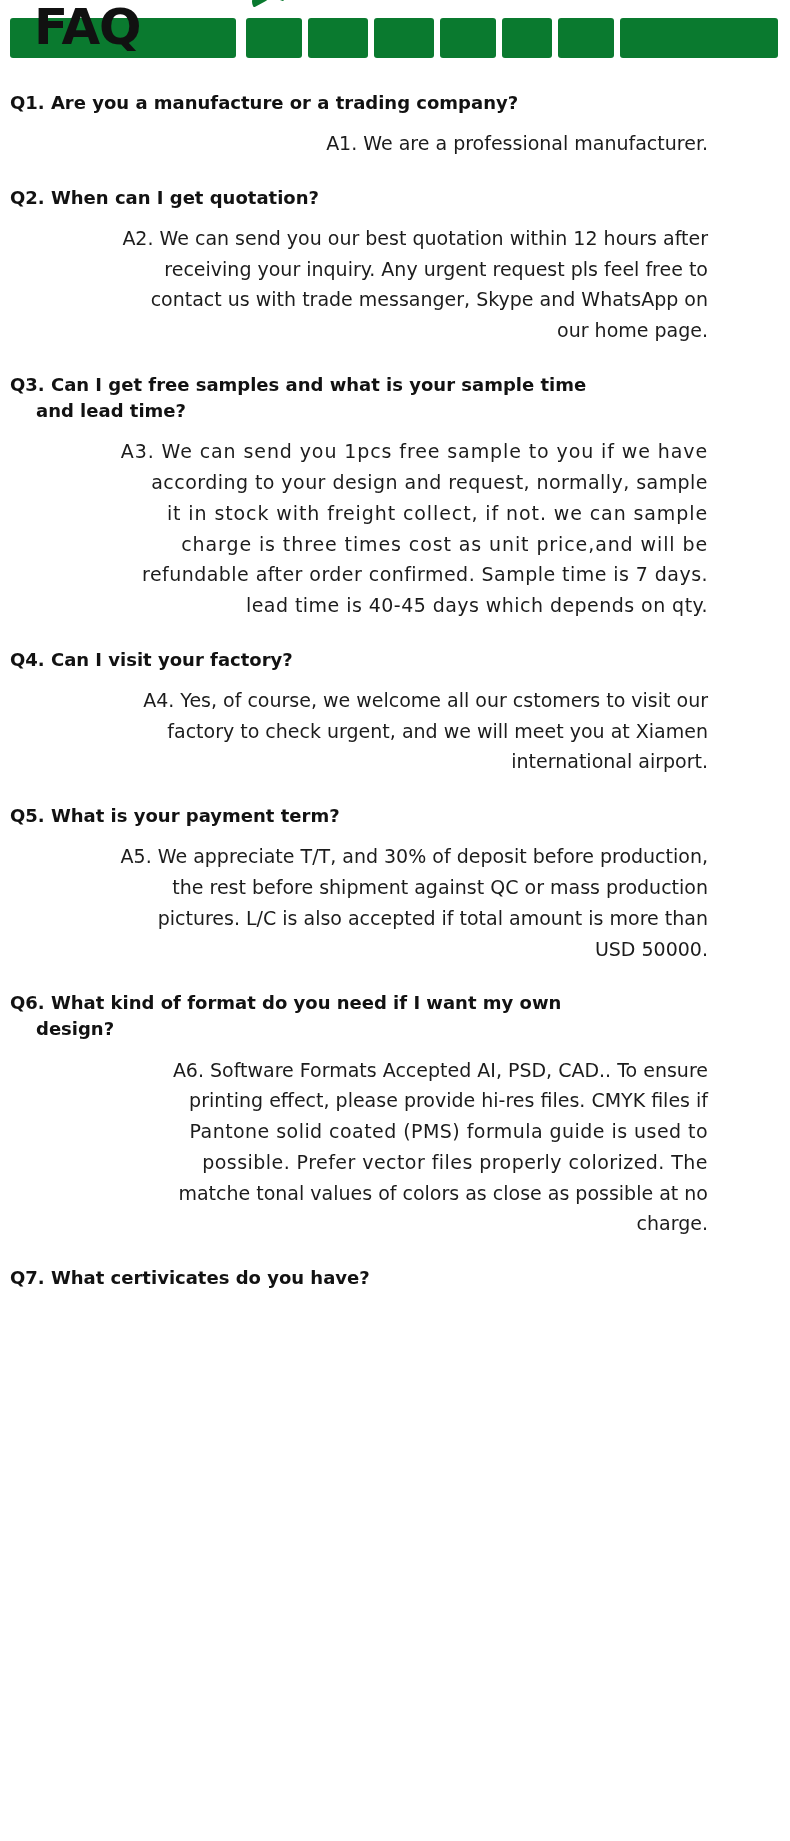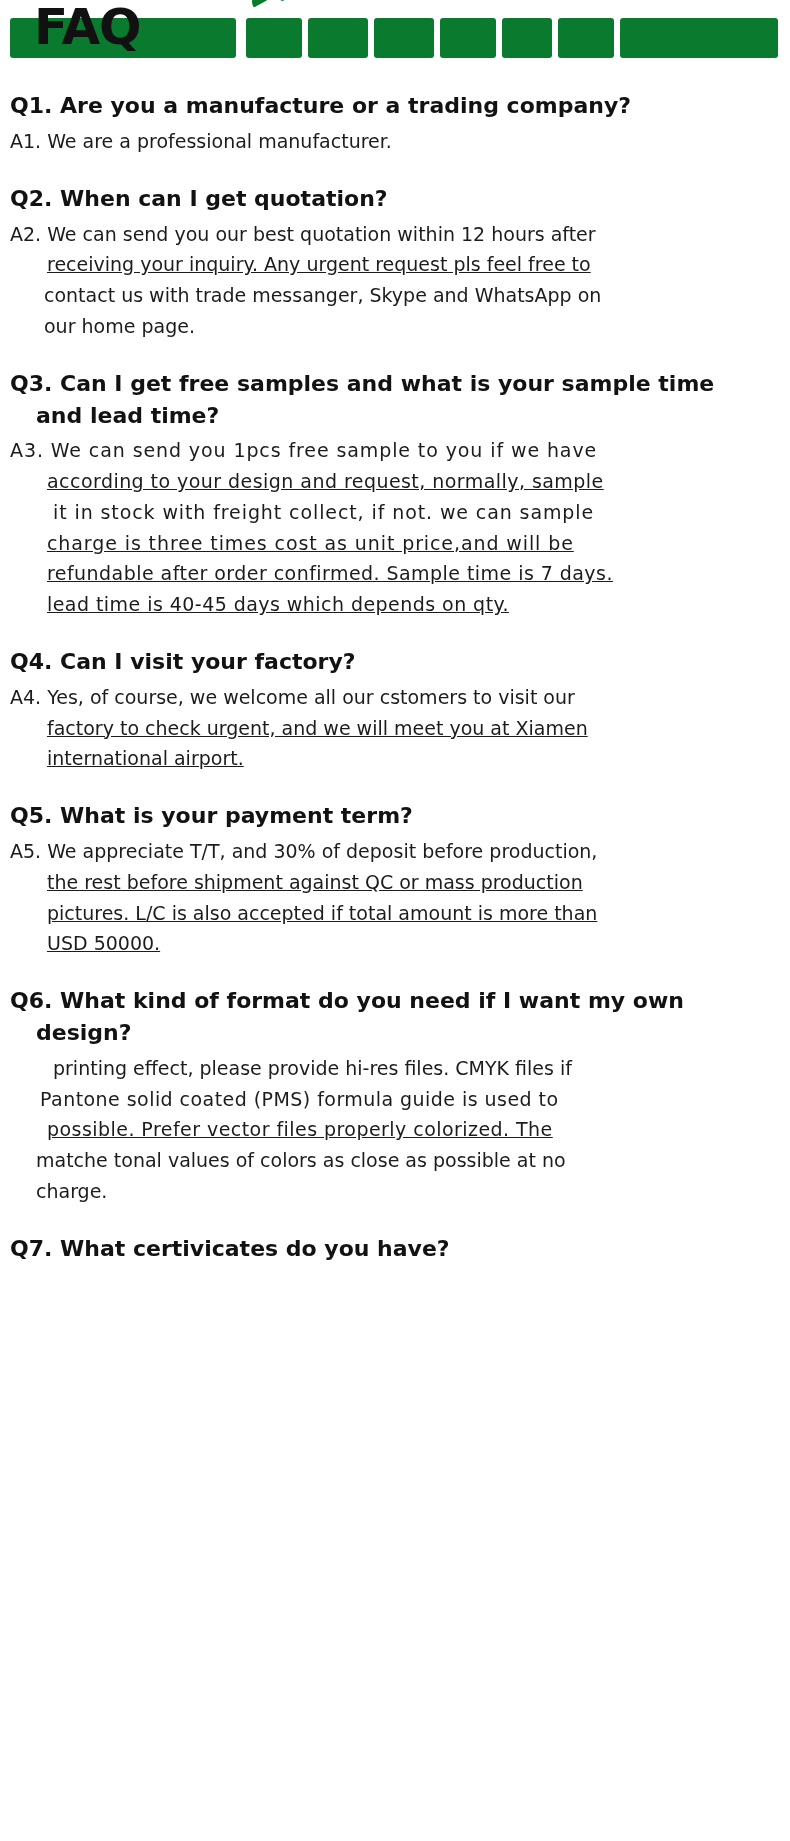--- a/index.html
+++ b/index.html
@@ -82,42 +82,43 @@
   }
 
   
   .content {
     padding: 18px 12px 20px 10px;
   }
   .qa {
     margin-bottom: 26px;
   }
   .q {
-    font-size: 22px;
+    font-size: 18px;
     font-weight: bold;
     color: #121212;
     line-height: 1.45;
     margin: 0 0 4px 0;
     padding-left: 0;
   }
   .q .qhang {
     display: block;
     padding-left: 26px;
   }
   .a {
     font-size: 19px;
     color: #1c1c1c;
     line-height: 1.62;
-    margin: 0;
+    margin: 12px;
     text-indent: 0;
+    text-align: right;
   }
   .a .aline {
     display: block;
   }
-  .a .aline.ind1 { padding-left: 37px; text-decoration: underline; }
+  .a .aline.ind1 { padding-left: 37px; }
   .a .aline.ind2 { padding-left: 43px; }
   .a .aline.ind3 { padding-left: 34px; }
   .a .aline.ind4 { padding-left: 30px; }
   .a .aline.ind5 { padding-left: 26px; }
   .sp-wide { letter-spacing: 0.9px; }
   .sp-mid { letter-spacing: 0.45px; }
 </style>
 </head>
 <body>
 
@@ -192,20 +193,21 @@
           <span class="aline ind1">pictures. L/C is also accepted if total amount is more than</span>
           <span class="aline ind1">USD 50000.</span>
         </div>
       </div>
       <div class="qa">
         <div class="q">
           <span style="display: block;">Q6. What kind of format do you need if I want my own</span>
           <span class="qhang">design?</span>
         </div>
         <div class="a">
+          <span class="aline">A6. Software Formats Accepted AI, PSD, CAD.. To ensure</span>
           <span class="aline ind2">printing effect, please provide hi-res files. CMYK files if</span>
           <span class="aline ind4 sp-mid">Pantone solid coated (PMS) formula guide is used to</span>
           <span class="aline ind1 sp-mid">possible. Prefer vector files properly colorized. The</span>
           <span class="aline ind5">matche tonal values of colors as close as possible at no</span>
           <span class="aline ind5">charge.</span>
         </div>
       </div>
       <div class="qa">
         <div class="q">
           <span style="display: block;">Q7. What certivicates do you have?</span>

